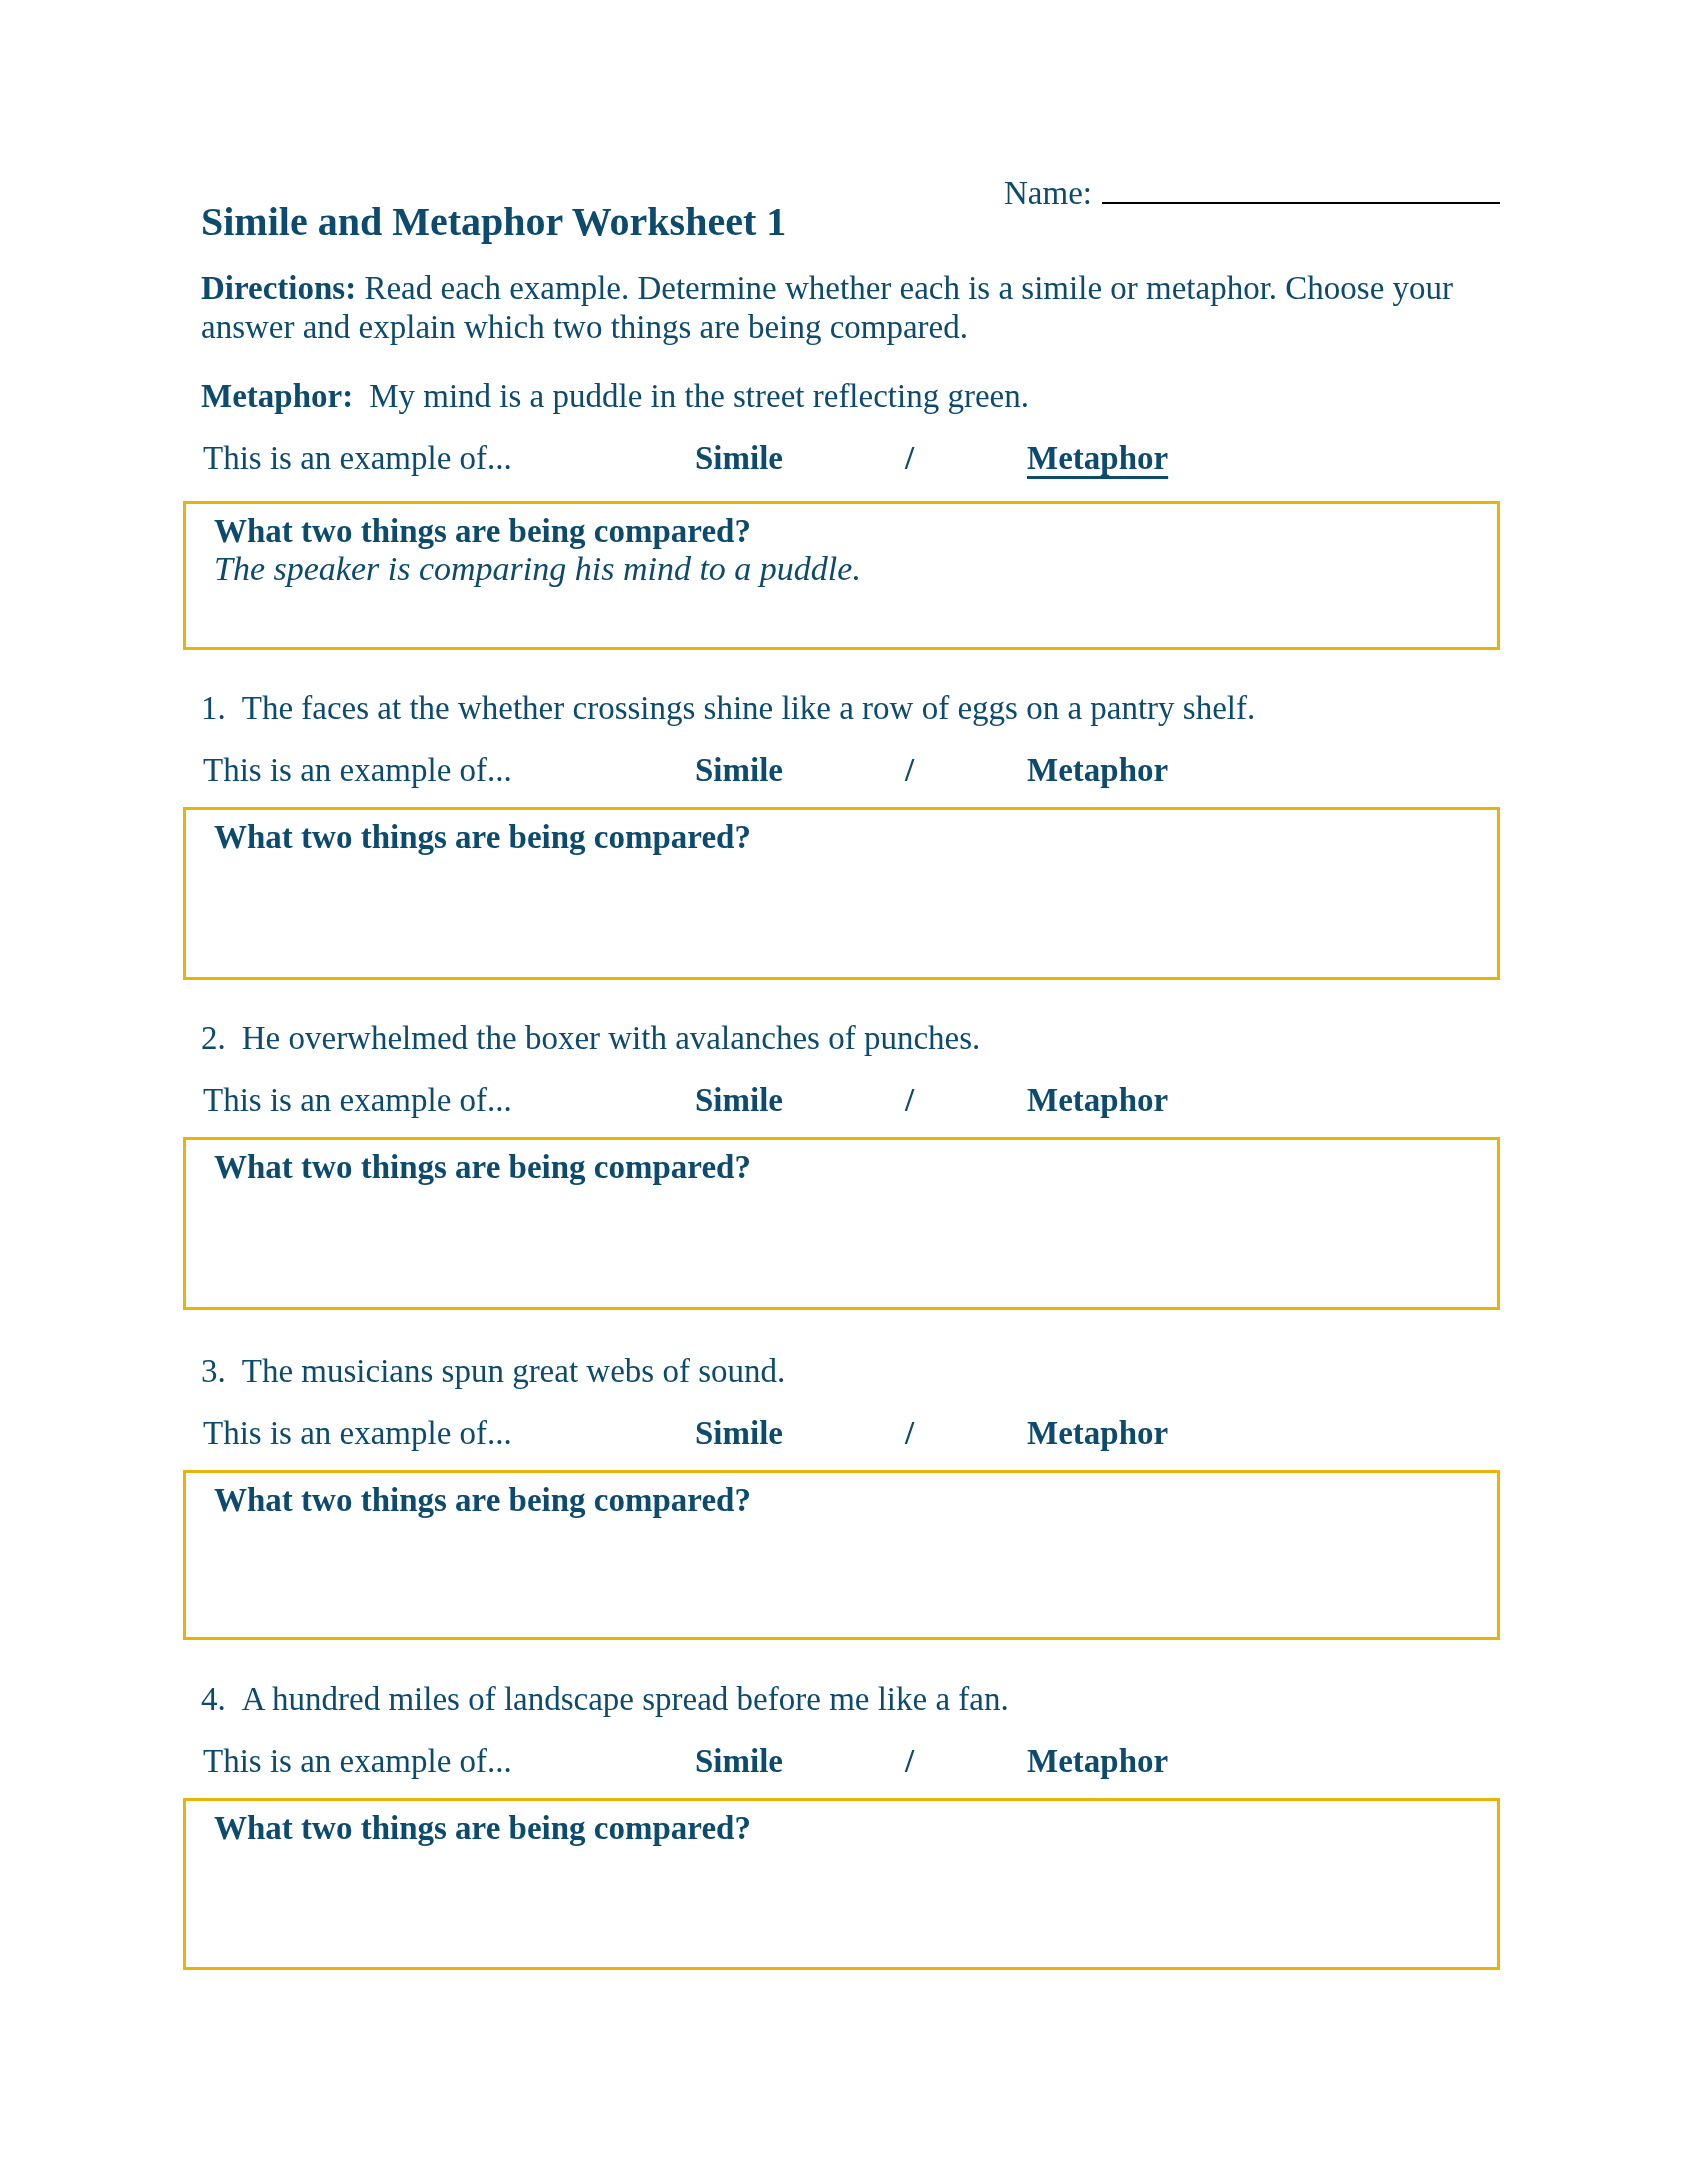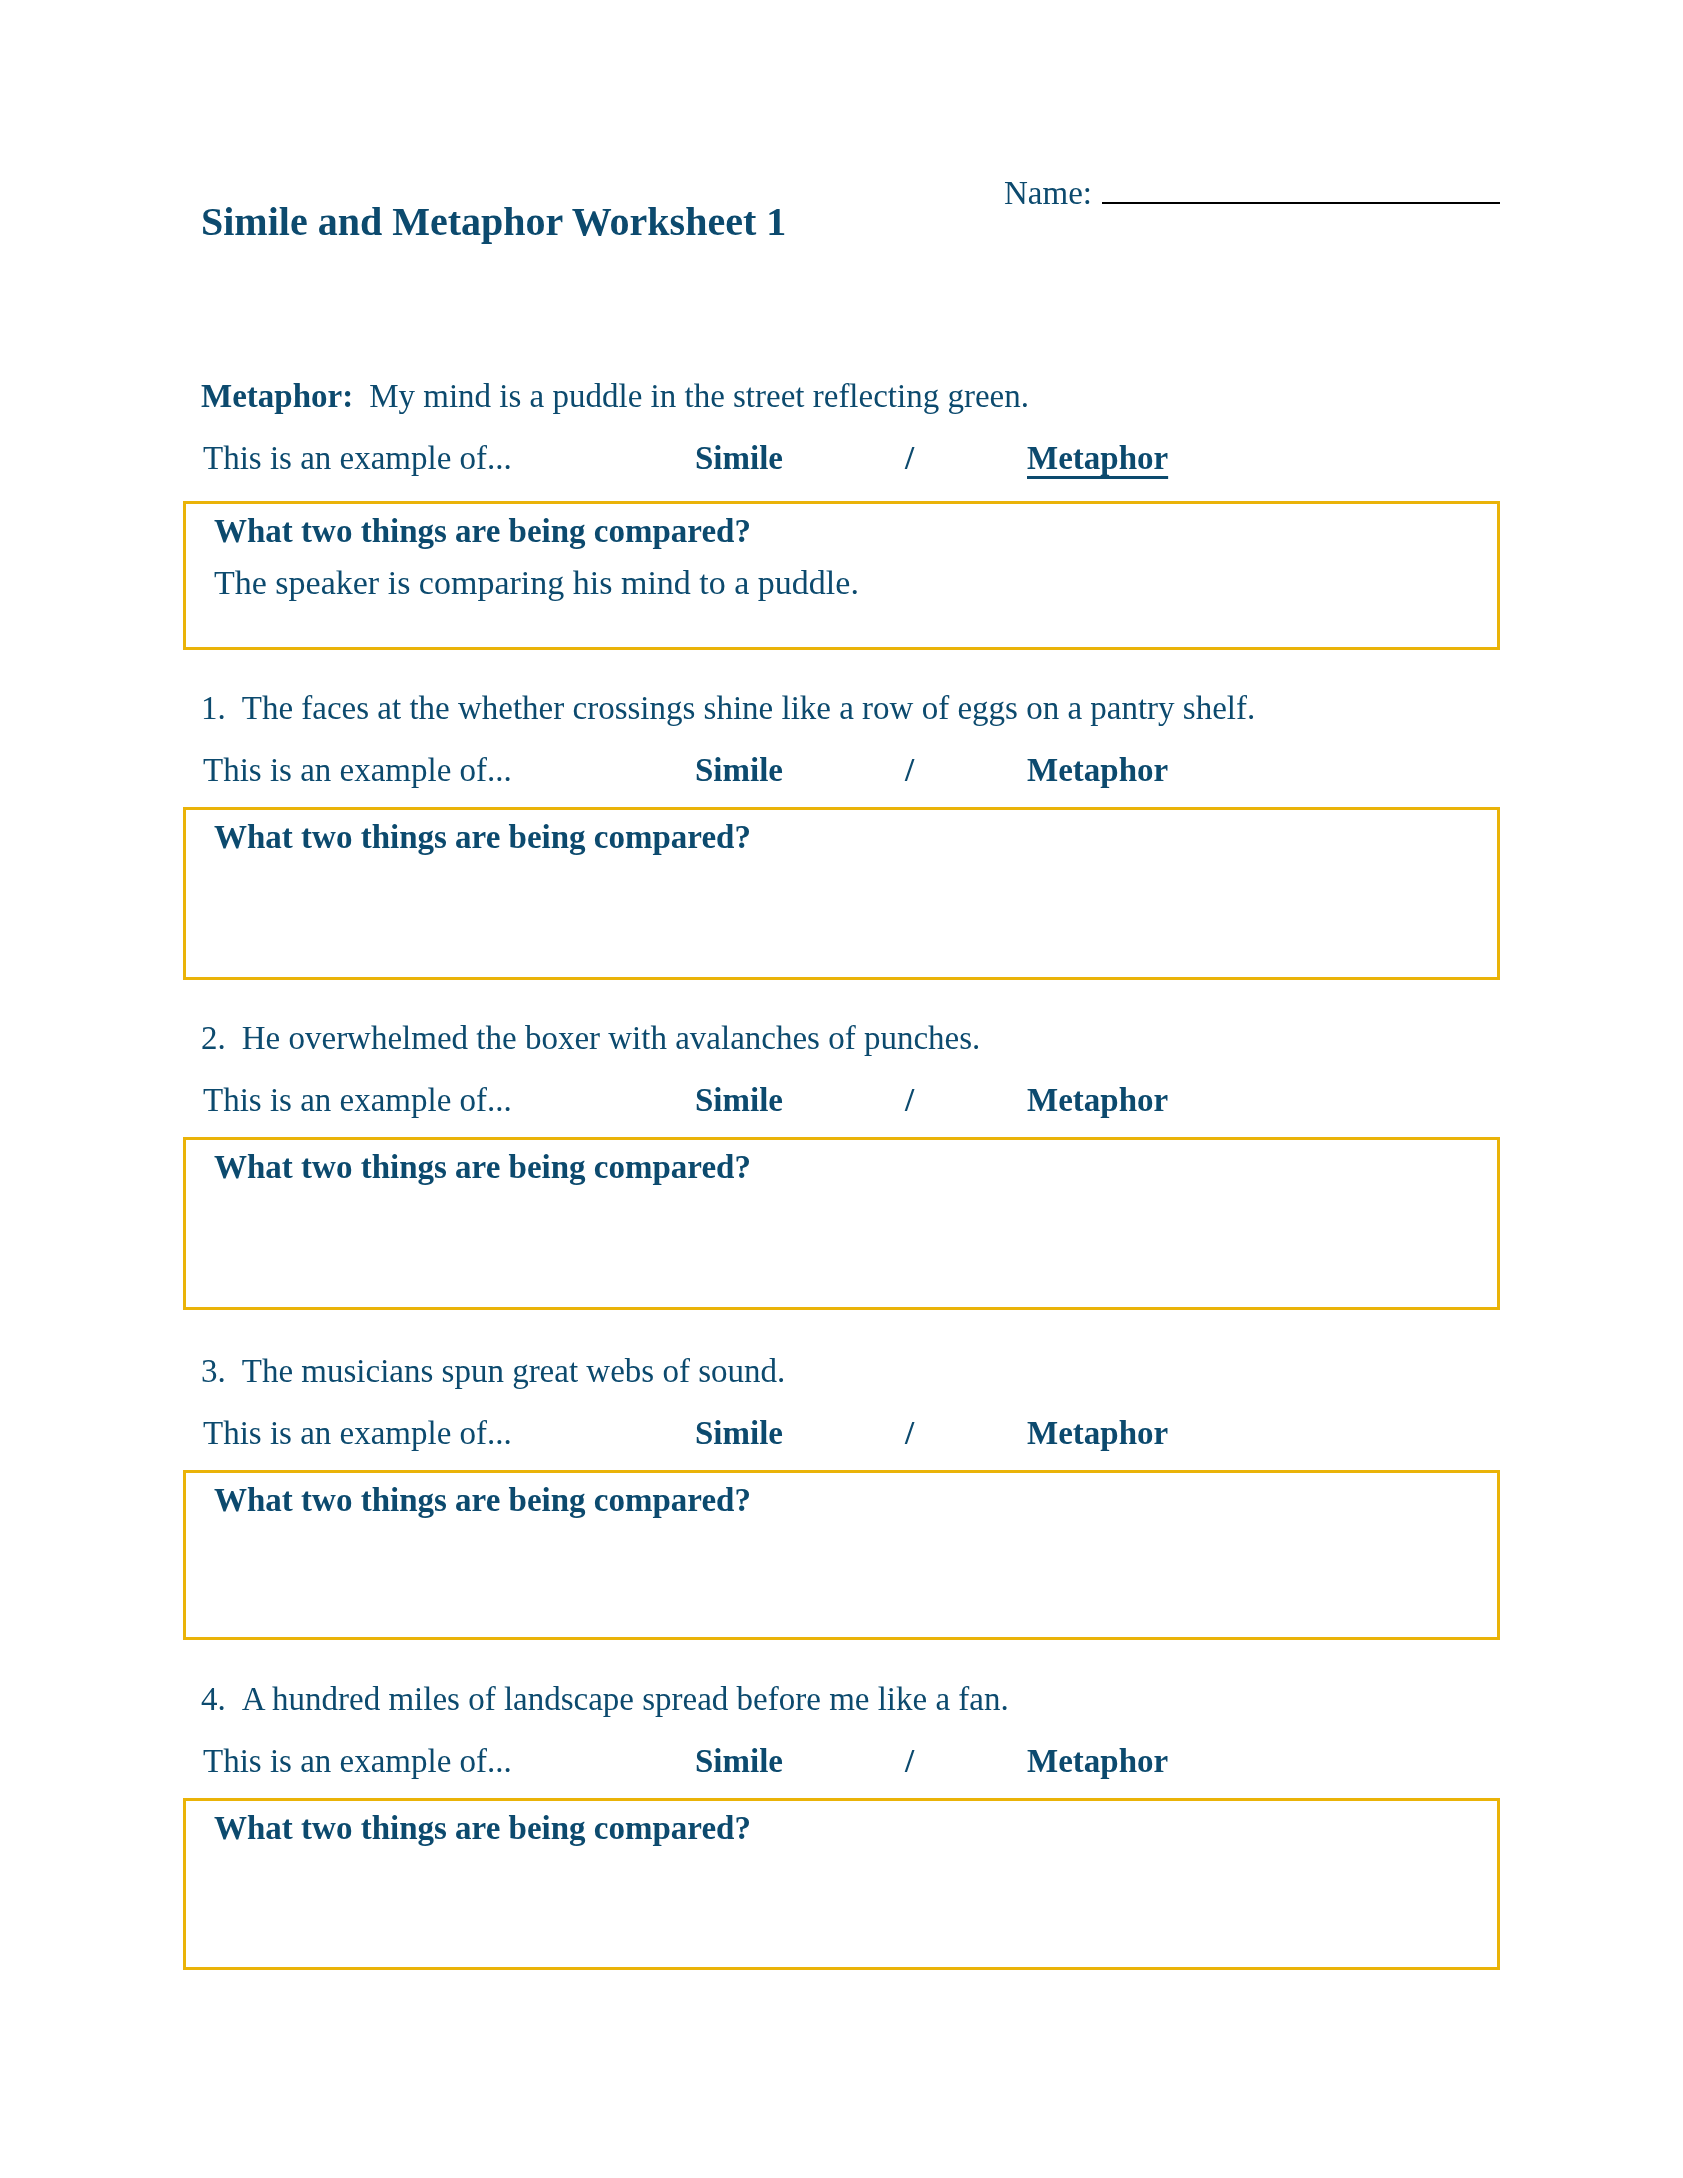--- a/index.html
+++ b/index.html
@@ -49,35 +49,39 @@
   .answer-box{
     position:absolute;left:183px;top:117px;
     width:1317px;height:173px;
     border:3px solid #eab308;
     box-sizing:border-box;
     padding:9px 16px 0 28px;
   }
   .example-block .answer-box{top:123px;height:149px;}
   .box-q{font-weight:bold;}
   .example-answer{
+    font-style:italic;
     font-size:34px;
-    margin-top:14px;
   }
 </style>
 </head>
 <body>
 
 <div class="page">
 
   <div class="name-row">
     <span>Name:</span><span class="name-line"></span>
   </div>
 
   <h1 class="title">Simile and Metaphor Worksheet 1</h1>
 
+  <div class="directions">
+    <span class="b">Directions:</span>
+    <span>Read each example. Determine whether each is a simile or metaphor. Choose your answer and explain which two things are being compared.</span>
+  </div>
 
   <section class="block example-block" style="top:378px">
     <div class="sentence">
       <span class="b">Metaphor:</span><span class="sent-text">My mind is a puddle in the street reflecting green.</span>
     </div>
     <div class="choice-row">
       <span class="prompt">This is an example of...</span>
       <span class="opt simile">Simile</span>
       <span class="sep">/</span>
       <span class="opt metaphor selected">Metaphor</span>

